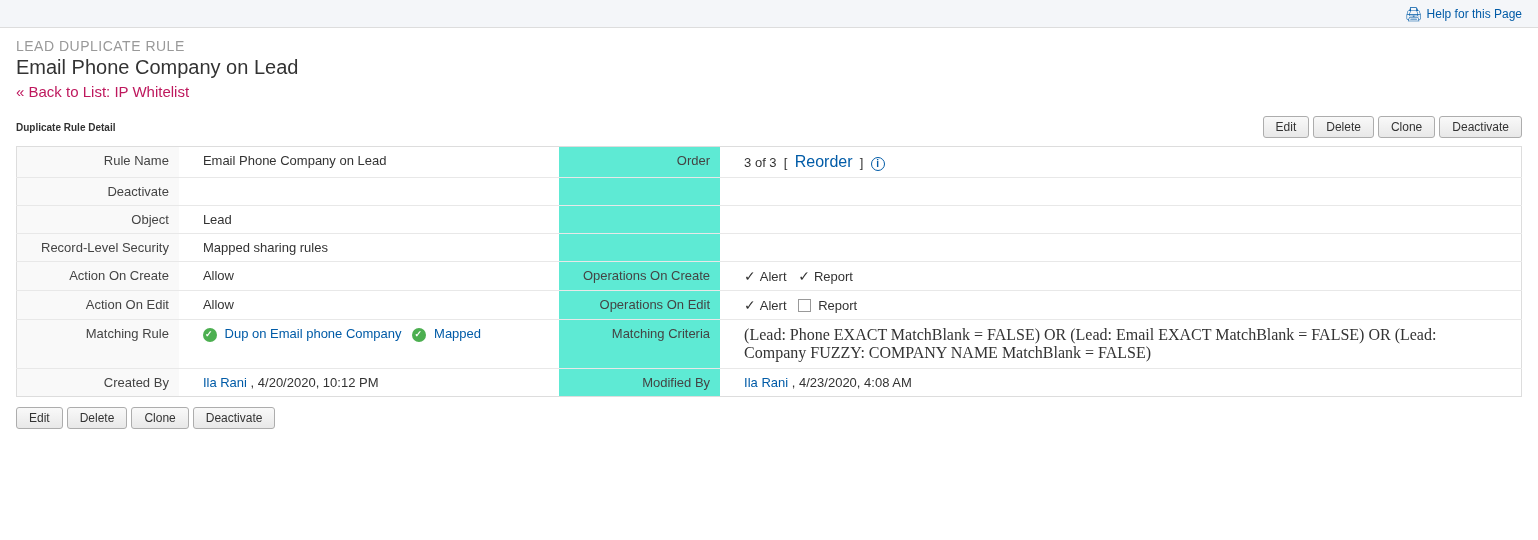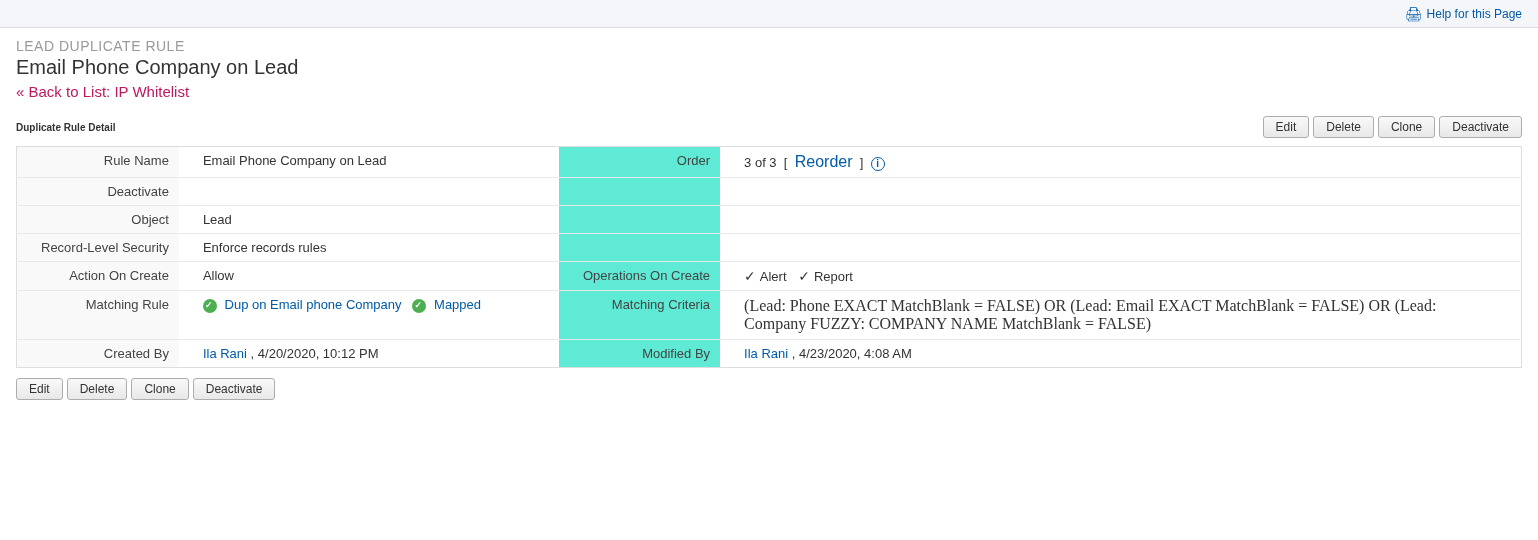--- a/index.html
+++ b/index.html
@@ -238,40 +238,54 @@
 
     <tr>
       <td class="left-label">Object</td>
       <td class="left-value">Lead</td>
       <td class="right-label"></td>
       <td class="right-value"></td>
     </tr>
 
     <tr>
       <td class="left-label">Record-Level Security</td>
-      <td class="left-value">Enforce records rules</td>
+      <td class="left-value">Mapped sharing rules</td>
       <td class="right-label"></td>
       <td class="right-value"></td>
     </tr>
 
     <tr>
       <td class="left-label">Action On Create</td>
       <td class="left-value">Allow</td>
       <td class="right-label">Operations On Create</td>
       <td class="right-value">
         <span class="ops-row">
           <span class="checkmark">✓</span>
           <span>Alert</span>
           &nbsp;
           <span class="checkmark">✓</span>
           <span>Report</span>
         </span>
       </td>
     </tr>
 
+    <tr>
+      <td class="left-label">Action On Edit</td>
+      <td class="left-value">Allow</td>
+      <td class="right-label">Operations On Edit</td>
+      <td class="right-value">
+        <span class="ops-row">
+          <span class="checkmark">✓</span>
+          <span>Alert</span>
+          &nbsp;
+          <span class="checkbox-visual"></span>
+          <span>Report</span>
+        </span>
+      </td>
+    </tr>
 
 
 
     <tr>
       <td class="left-label">Matching Rule</td>
       <td class="left-value">
         <span class="green-dot"></span>
         <a href="#" class="link-blue">Dup on Email phone Company</a>
         &nbsp;
         <span class="green-dot"></span>

